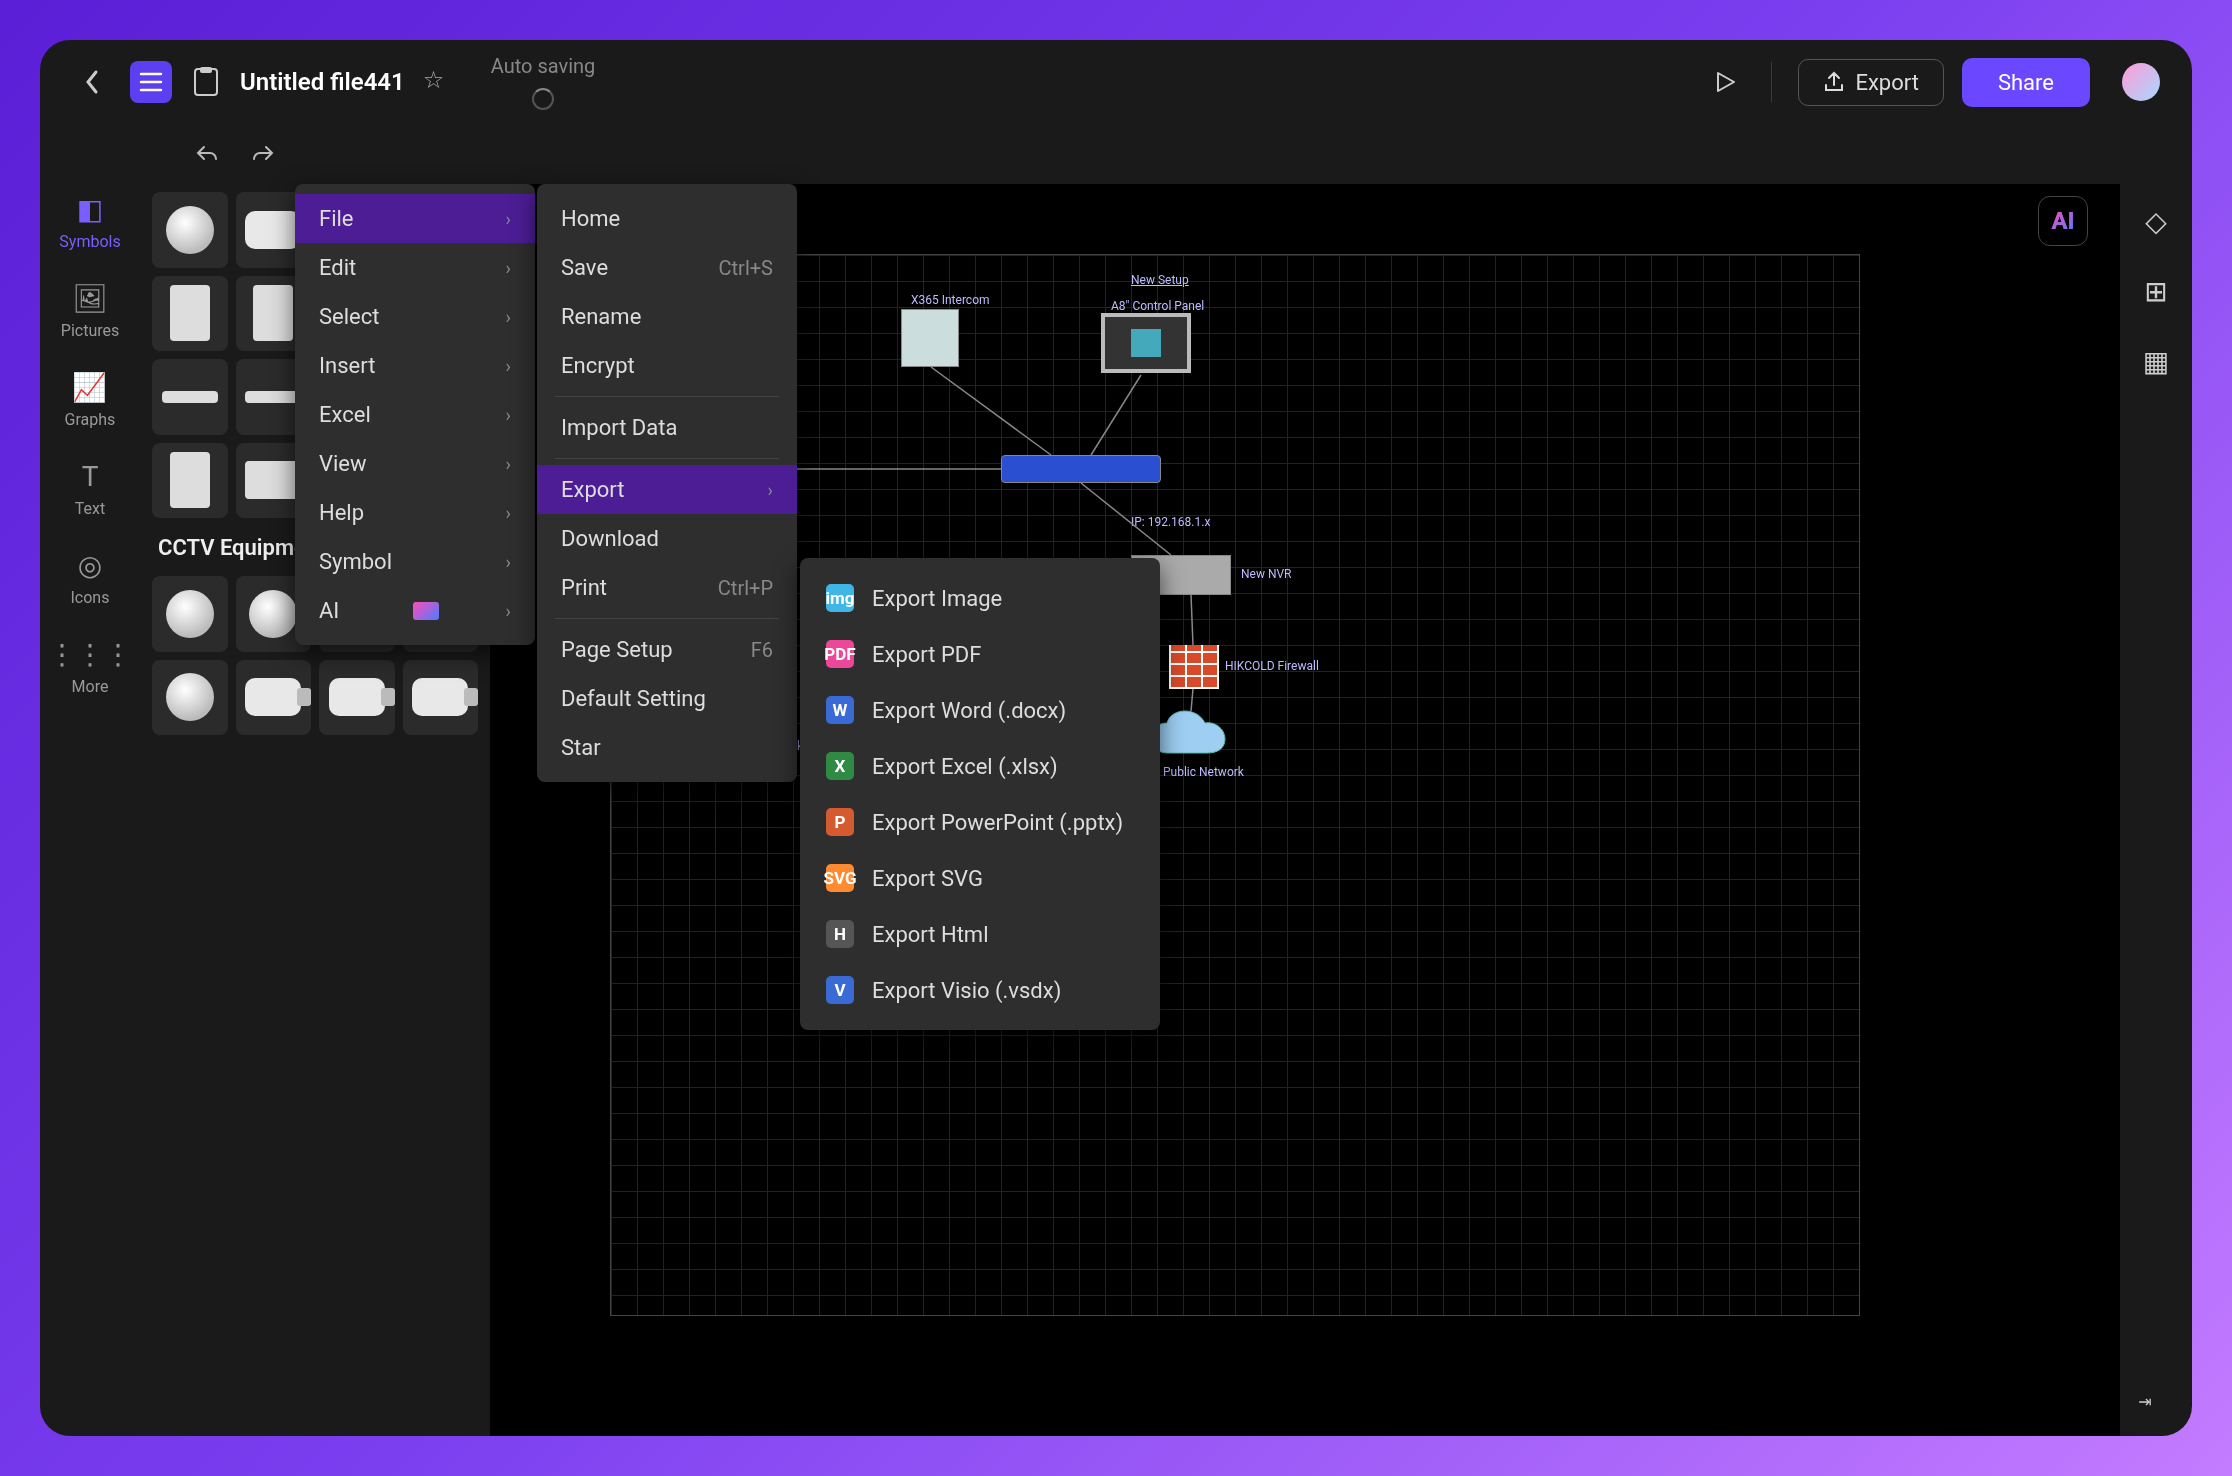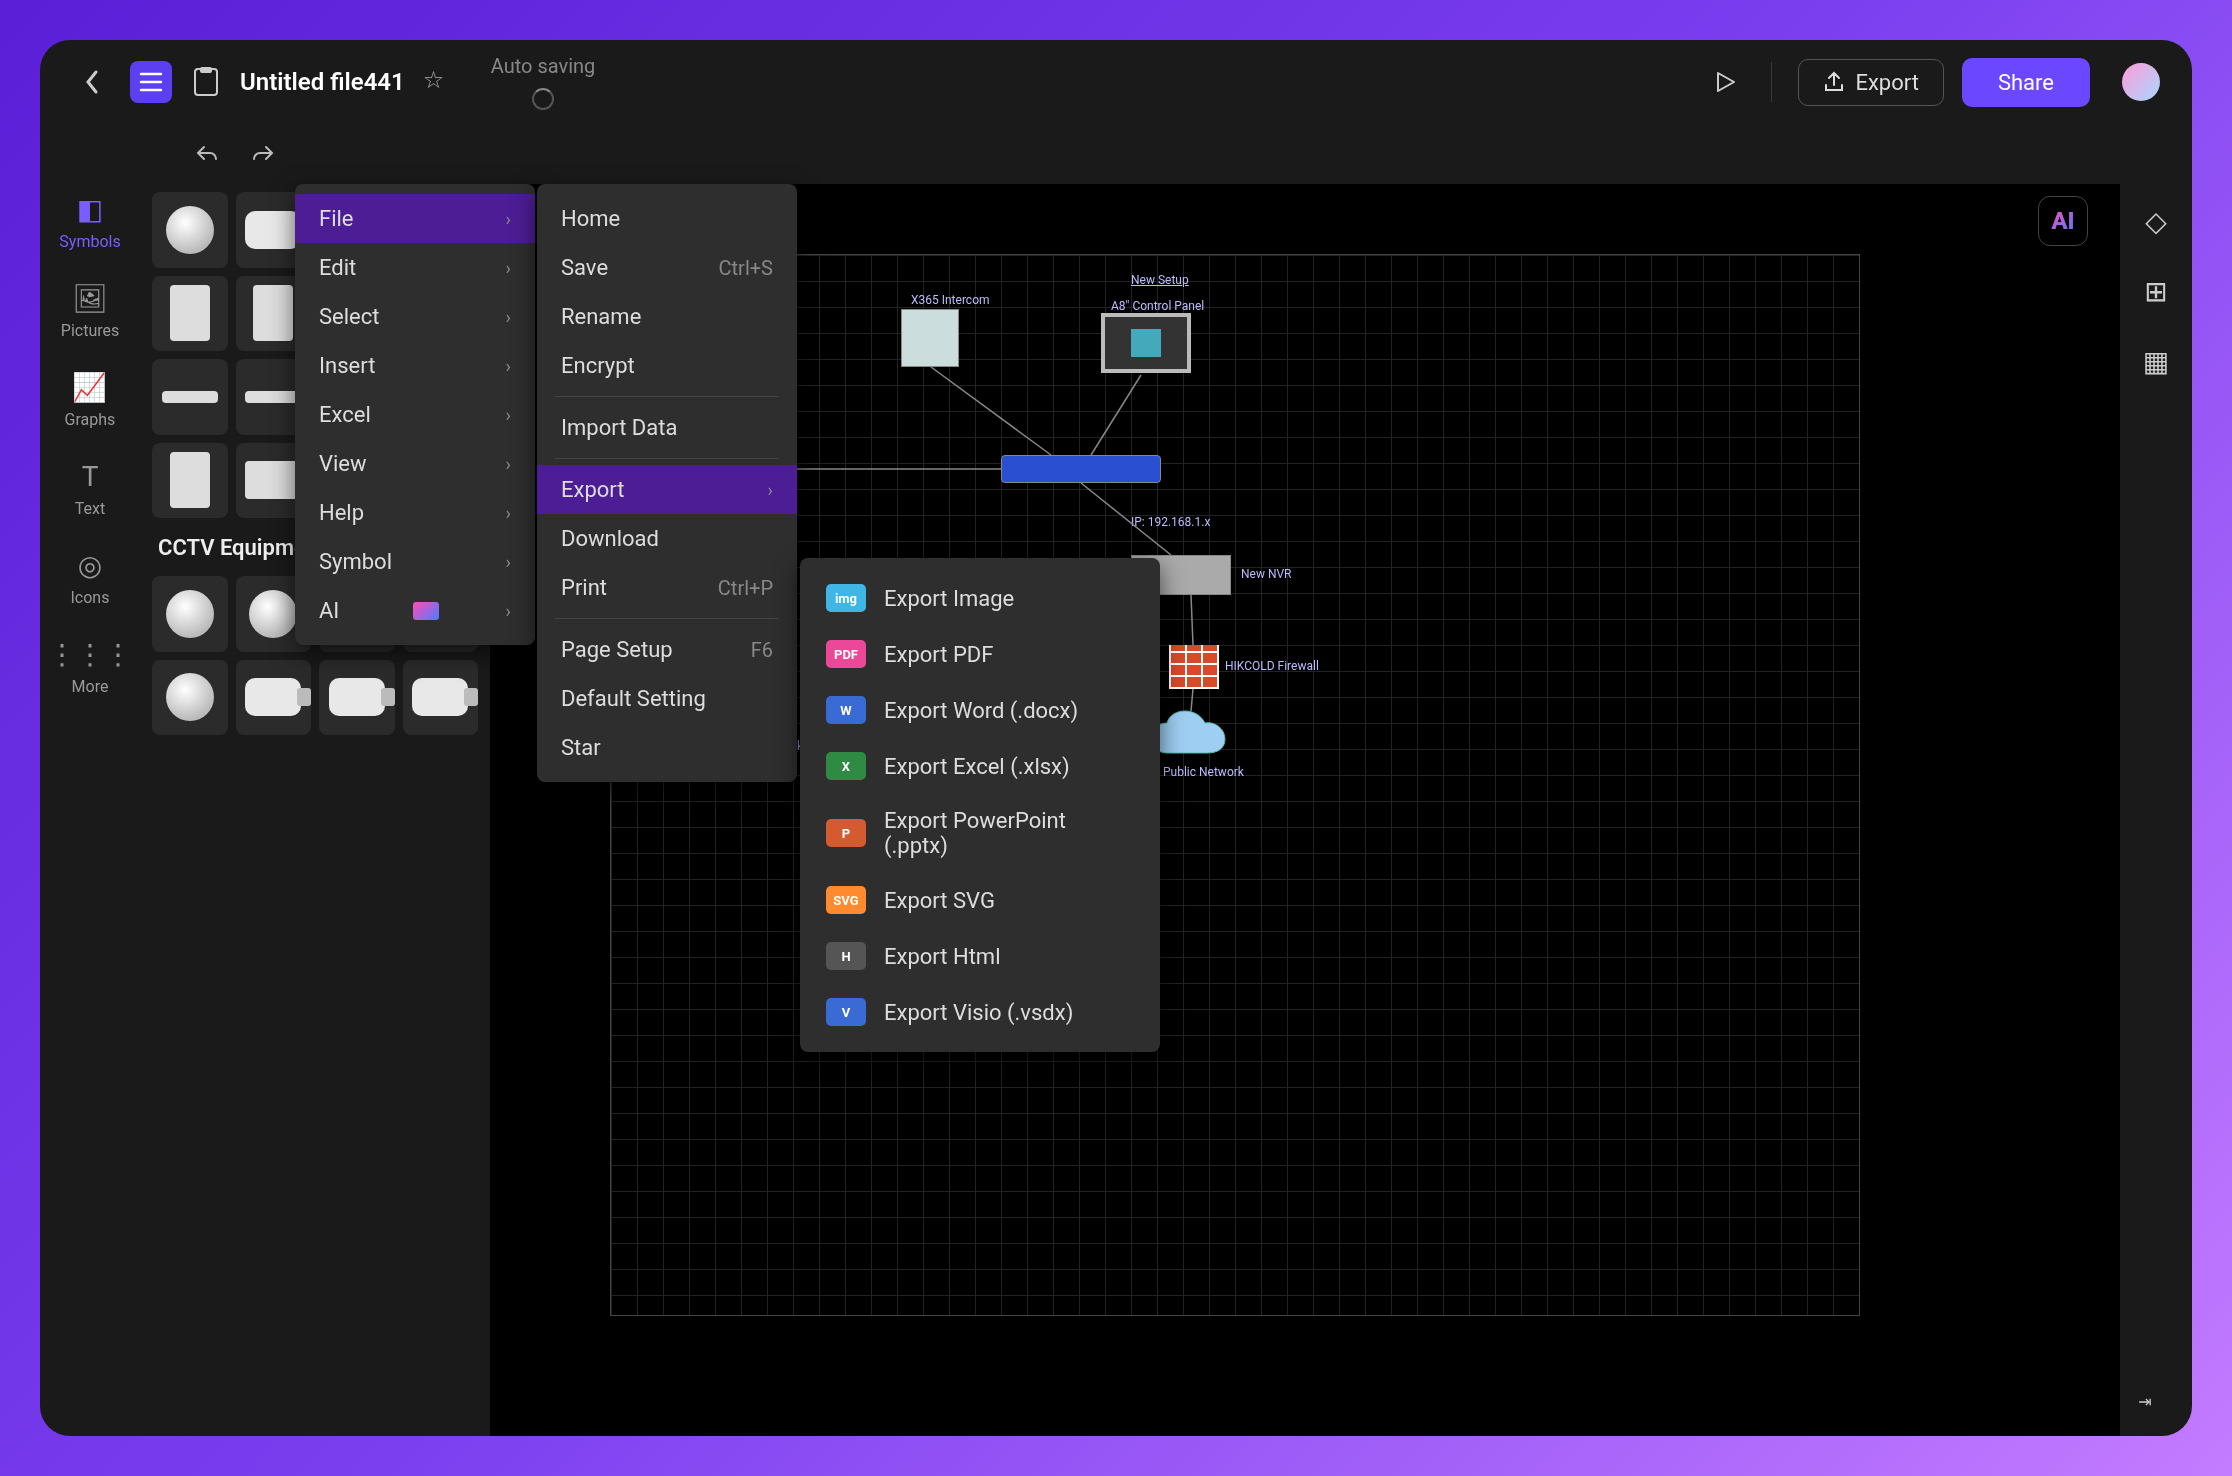--- a/index.html
+++ b/index.html
@@ -60,21 +60,21 @@
 .menu { position: absolute; background: #2e2e2e; border-radius: 8px; padding: 10px 0; box-shadow: 0 8px 24px rgba(0,0,0,.6); font-size: 22px; }
 .menu-item { display: flex; align-items: center; justify-content: space-between; padding: 12px 24px; cursor: pointer; color: #ddd; gap: 30px; }
 .menu-item.highlight { background: #4c1d95; }
 .menu-item .arrow { color: #888; font-size: 18px; }
 .menu-item .shortcut { color: #888; font-size: 20px; }
 .menu-sep { height: 1px; background: #444; margin: 6px 18px; }
 .menu1 { left: 255px; top: 144px; width: 240px; }
 .menu2 { left: 497px; top: 144px; width: 260px; }
 .menu3 { left: 760px; top: 518px; width: 360px; padding: 12px 0; }
 .menu3 .menu-item { padding: 14px 26px; gap: 18px; justify-content: flex-start; }
-.file-badge { width: 40px; height: 28px; border-radius: 5px; display: flex; align-items: center; justify-content: center; color: #fff; font-size: 13px; font-weight: 700; flex-shrink: 0; }
+.file-badge { width: 28px; height: 28px; border-radius: 5px; display: flex; align-items: center; justify-content: center; color: #fff; font-size: 17px; font-weight: 700; flex-shrink: 0; }
 .b-img { background: #3fb6e6; } .b-pdf { background: #ec4899; } .b-w { background: #3a6ad4; } .b-x { background: #2f8a44; } .b-p { background: #d45a2f; } .b-svg { background: #ff8a2f; } .b-h { background: #555; } .b-v { background: #3a6ad4; }
 
 .ai-chip { width: 26px; height: 18px; border-radius: 3px; background: linear-gradient(135deg, #ff4db8, #4d7bff); display: inline-block; margin-left: 8px; }
 
 .bottom-toggle { position: absolute; right: 26px; bottom: 20px; width: 42px; height: 30px; color: #ccc; display: flex; align-items: center; justify-content: center; cursor: pointer; }
 </style>
 </head>
 <body>
 
 <div class="app-window">

